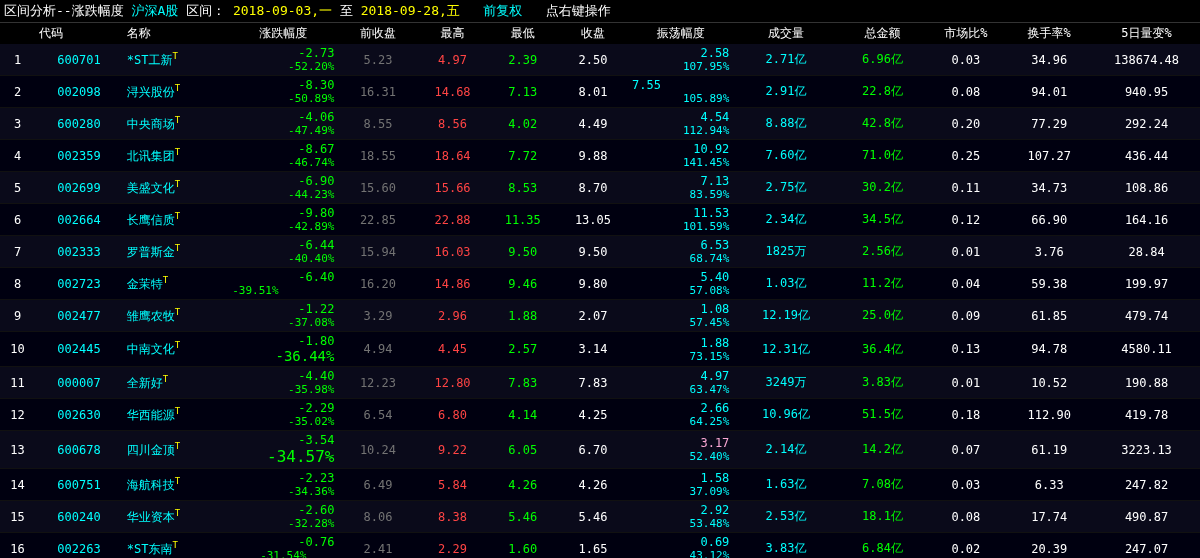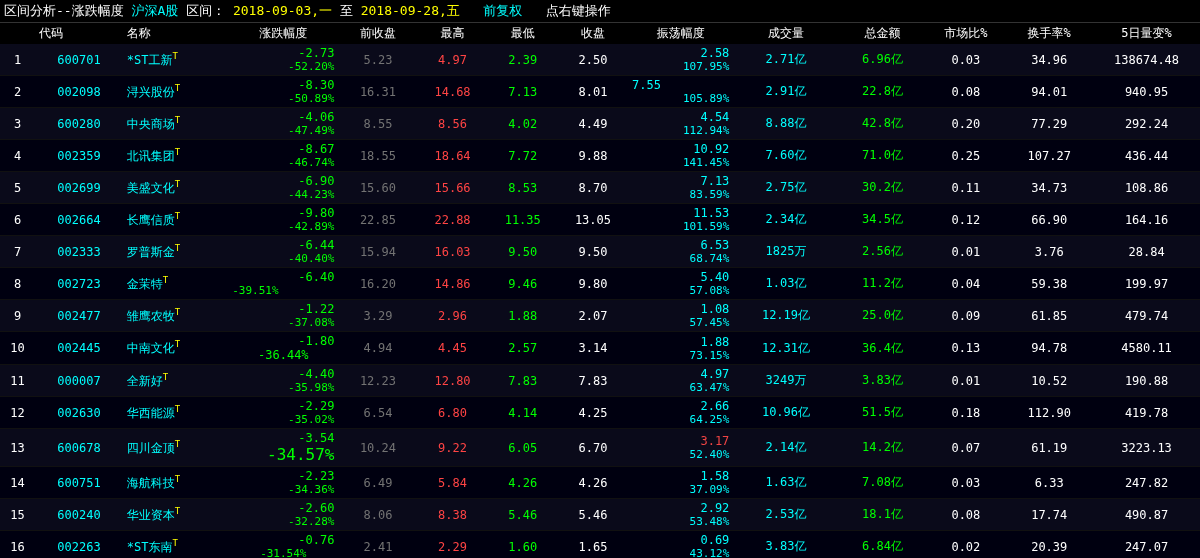--- a/index.html
+++ b/index.html
@@ -303,21 +303,21 @@
         <td class="col-market"><span style="color:#fff">0.09</span></td>
         <td class="col-turnover"><span style="color:#fff">61.85</span></td>
         <td class="col-5day"><span style="color:#fff">479.74</span></td>
       </tr>
       <tr>
         <td class="col-num"><span style="color:#fff">10</span></td>
         <td class="col-code"><span style="color:#0ff;cursor:pointer">002445</span></td>
         <td class="col-name"><span style="color:#0ff;cursor:pointer">中南文化<sup class="name-sup">T</sup></span></td>
         <td class="col-change">
           <span class="green" style="display:block;text-align:right">-1.80</span>
-          <span class="green" style="display:block;text-align:center;font-size:12px">-36.44%</span>
+          <span class="green" style="display:block;text-align:right;font-size:14px">-36.44%</span>
         </td>
         <td class="col-preclose"><span>4.94</span></td>
         <td class="col-high"><span style="color:#f44">4.45</span></td>
         <td class="col-low"><span style="color:#0f0">2.57</span></td>
         <td class="col-close"><span style="color:#fff">3.14</span></td>
         <td class="col-amplitude">
           <span style="display:block;text-align:right;color:#0ff">1.88</span>
           <span style="display:block;text-align:right;font-size:11px;color:#0ff">73.15%</span>
         </td>
         <td class="col-volume"><span style="color:#0ff">12.31亿</span></td>
@@ -376,21 +376,21 @@
         <td class="col-name"><span style="color:#0ff;cursor:pointer">四川金顶<sup class="name-sup">T</sup></span></td>
         <td class="col-change">
           <span class="green" style="display:block;text-align:right">-3.54</span>
           <span class="green" style="display:block;text-align:right;font-size:16px">-34.57%</span>
         </td>
         <td class="col-preclose"><span>10.24</span></td>
         <td class="col-high"><span style="color:#f44">9.22</span></td>
         <td class="col-low"><span style="color:#0f0">6.05</span></td>
         <td class="col-close"><span style="color:#fff">6.70</span></td>
         <td class="col-amplitude">
-          <span style="display:block;text-align:right;color:#ef4444">3.17</span>
+          <span style="display:block;text-align:right;color:#f9a8d4">3.17</span>
           <span style="display:block;text-align:right;font-size:11px;color:#0ff">52.40%</span>
         </td>
         <td class="col-volume"><span style="color:#0ff">2.14亿</span></td>
         <td class="col-amount"><span style="color:#0f0">14.2亿</span></td>
         <td class="col-market"><span style="color:#fff">0.07</span></td>
         <td class="col-turnover"><span style="color:#fff">61.19</span></td>
         <td class="col-5day"><span style="color:#fff">3223.13</span></td>
       </tr>
       <tr>
         <td class="col-num"><span style="color:#fff">14</span></td>

